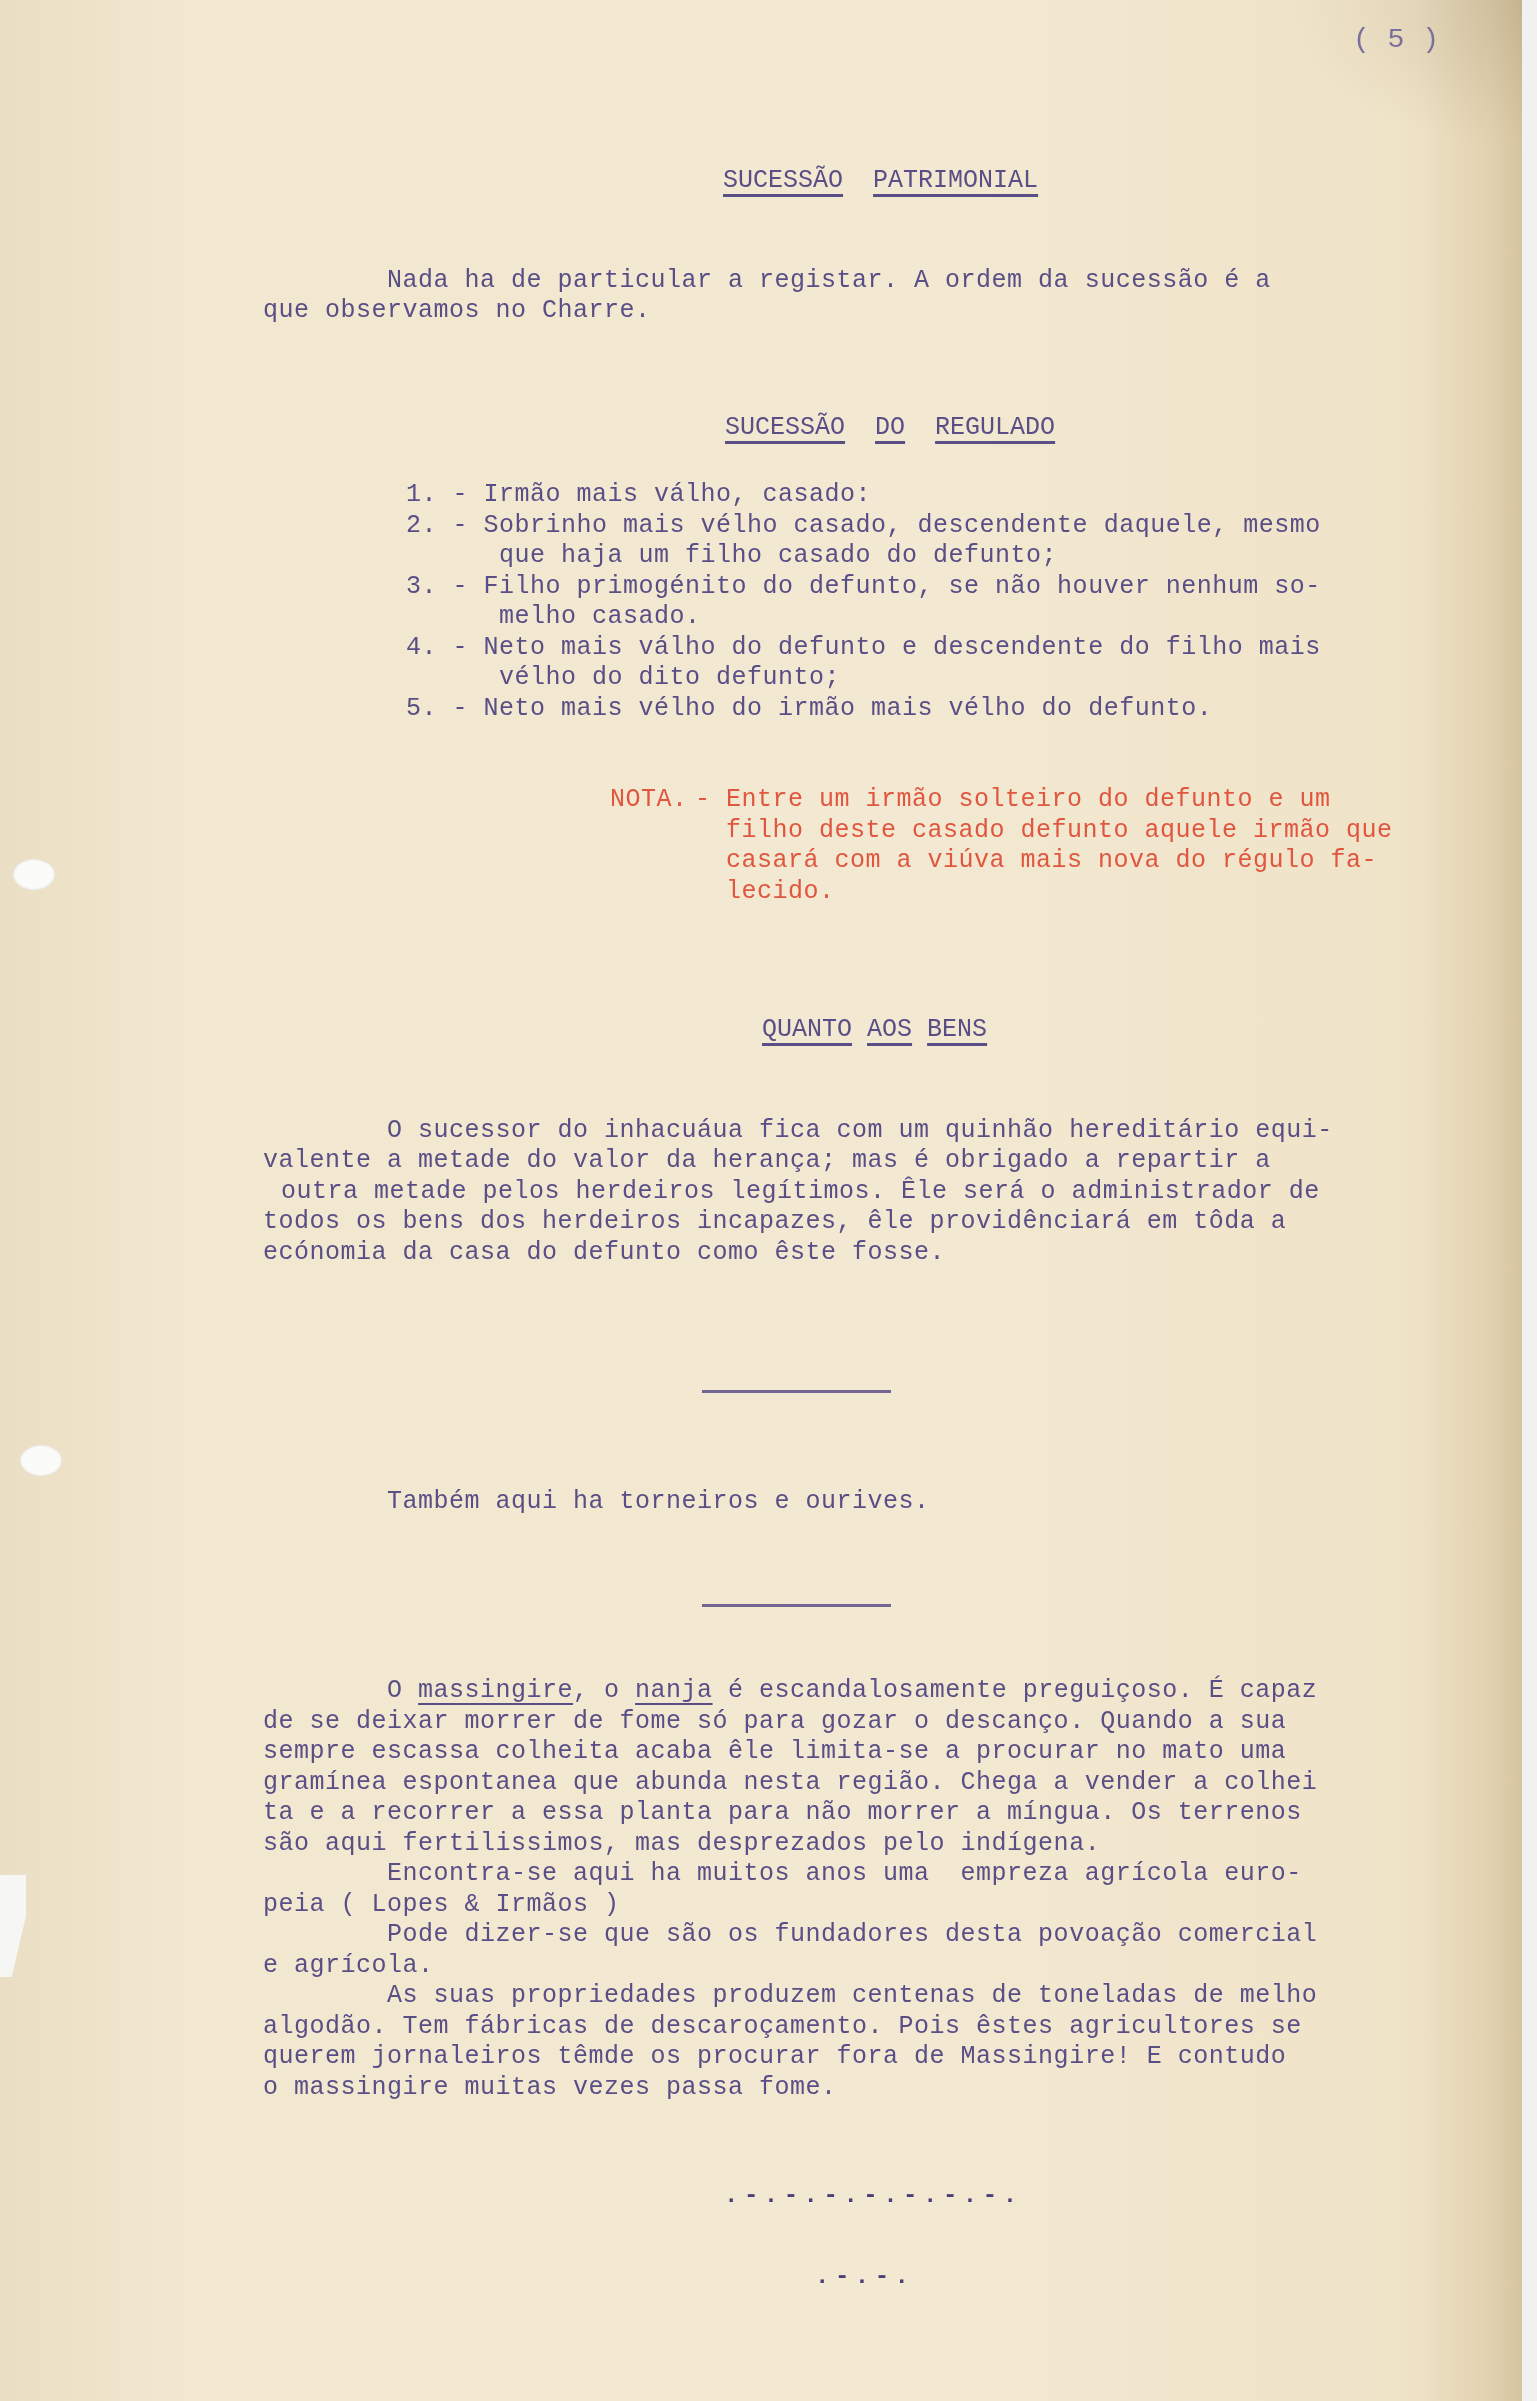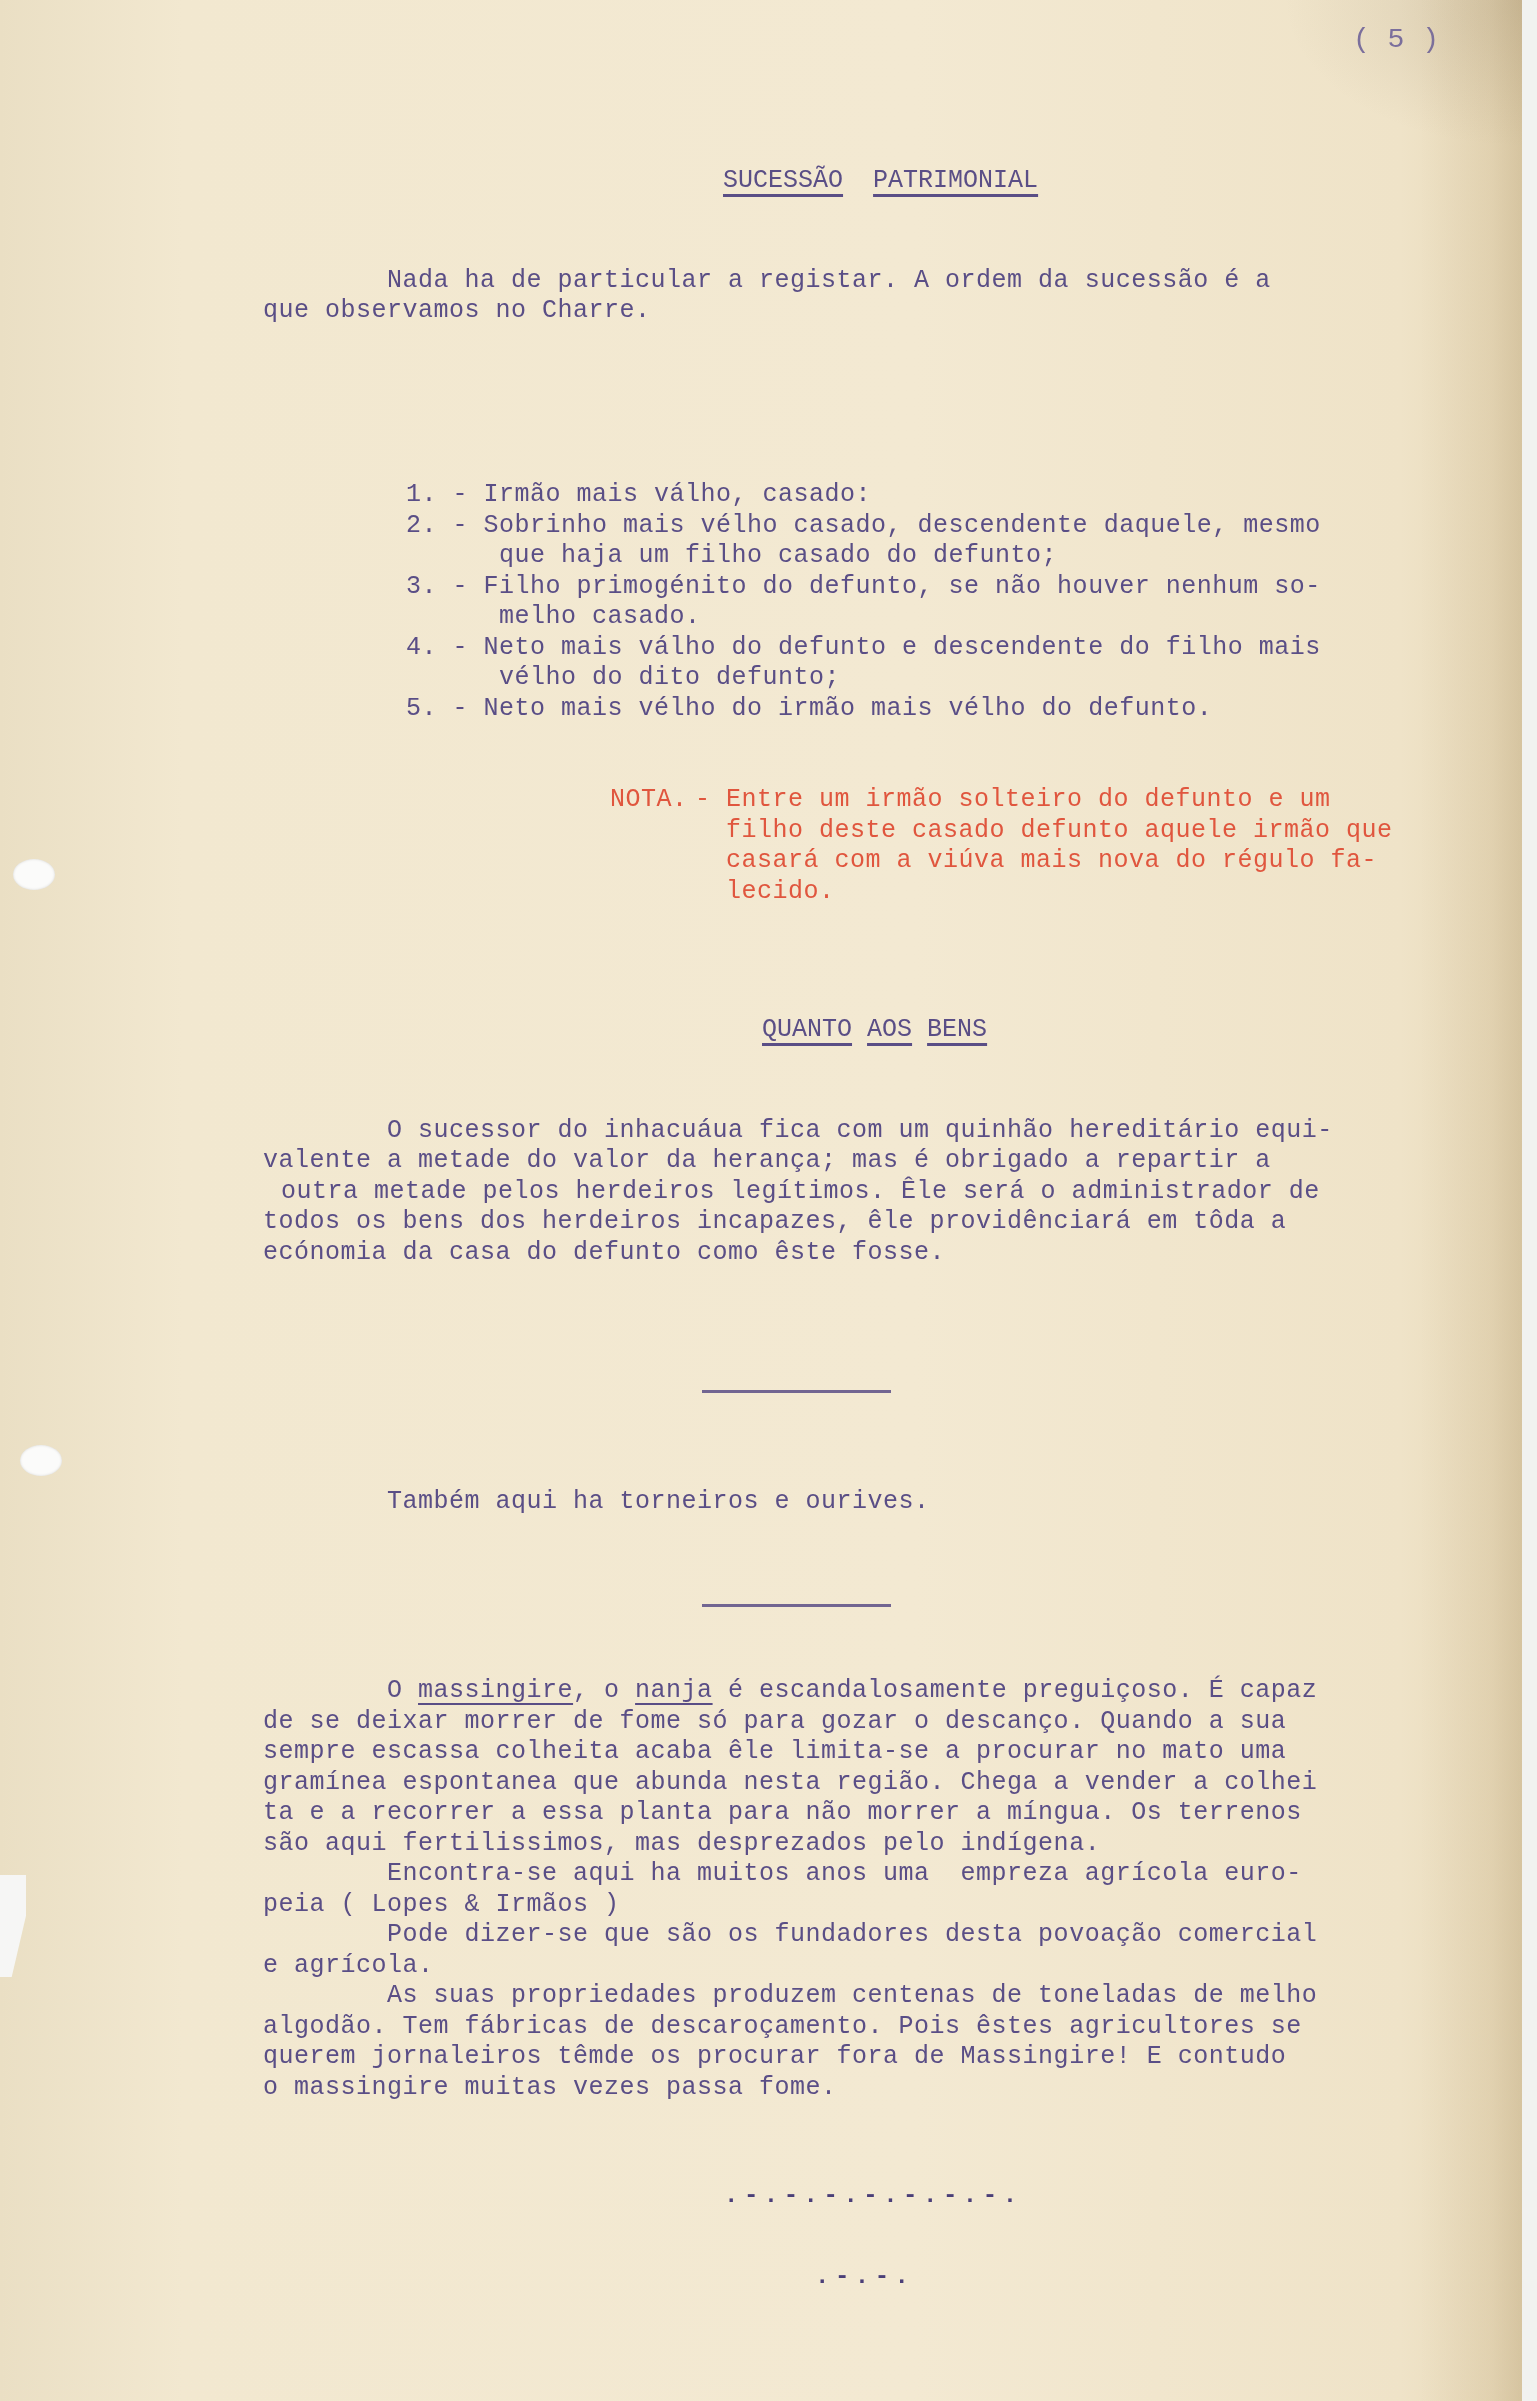--- a/index.html
+++ b/index.html
@@ -57,20 +57,23 @@
 
   <div class="line typed" style="left:1353px; top:24px; font-size:28px; color:#7b6f9c;">( 5 )</div>
 
   <div class="heading" style="left:663px; top:137px;">
     <span class="w">SUCESSÃO</span>  <span class="w">PATRIMONIAL</span>
   </div>
 
   <div class="line typed" style="left:263px; top:266px;">        Nada ha de particular a registar. A ordem da sucessão é a</div>
   <div class="line typed" style="left:263px; top:296px;">que observamos no Charre.</div>
 
+  <div class="heading" style="left:665px; top:384px;">
+    <span class="w">SUCESSÃO</span>  <span class="w">DO</span>  <span class="w">REGULADO</span>
+  </div>
 
   <div>
     <div class="line typed" style="left:406px; top:480px;"><span>1.</span> - <span>Irmão mais válho, casado:</span></div>
     <div class="line typed" style="left:406px; top:511px;"><span>2.</span> - <span>Sobrinho mais vélho casado, descendente daquele, mesmo</span></div>
     <div class="line typed" style="left:499px; top:541px;">que haja um filho casado do defunto;</div>
     <div class="line typed" style="left:406px; top:572px;"><span>3.</span> - <span>Filho primogénito do defunto, se não houver nenhum so-</span></div>
     <div class="line typed" style="left:499px; top:602px;">melho casado.</div>
     <div class="line typed" style="left:406px; top:633px;"><span>4.</span> - <span>Neto mais válho do defunto e descendente do filho mais</span></div>
     <div class="line typed" style="left:499px; top:663px;">vélho do dito defunto;</div>
     <div class="line typed" style="left:406px; top:694px;"><span>5.</span> - <span>Neto mais vélho do irmão mais vélho do defunto.</span></div>

